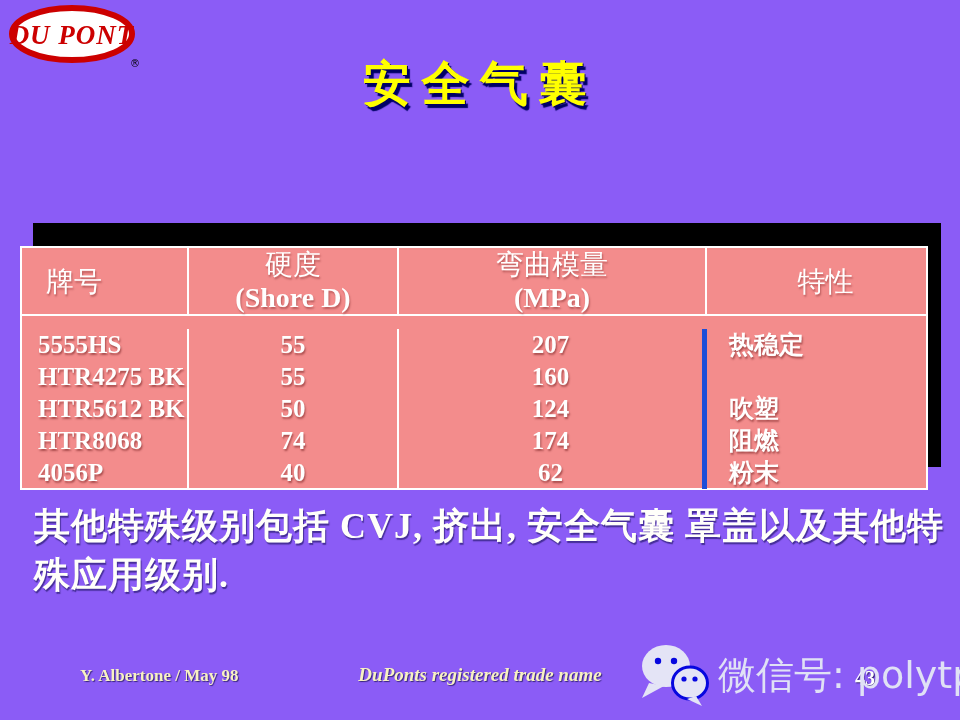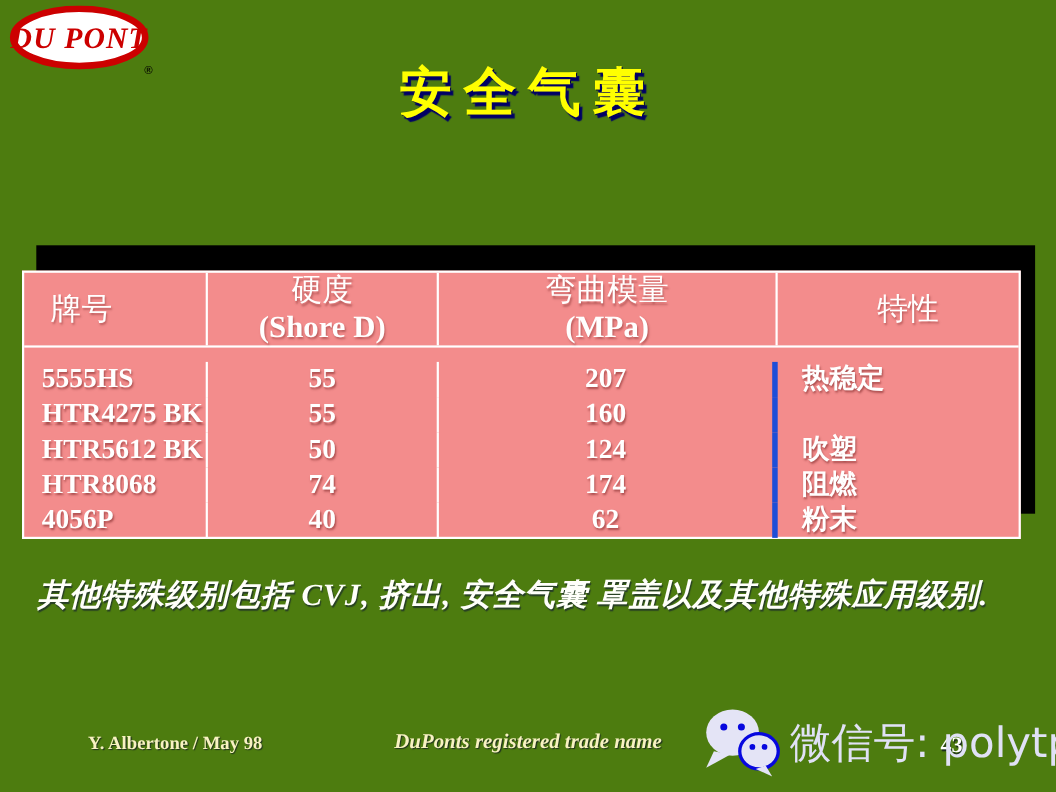--- a/index.html
+++ b/index.html
@@ -1,19 +1,19 @@
 <!DOCTYPE html>
 <html><head>
 <meta charset="utf-8">
 <style>
   html,body{margin:0;padding:0;}
   .slide{
     position:relative;
     width:960px;height:720px;
-    background:#4d7c0f;
+    background:#8b5cf6;
     overflow:hidden;
     font-family:"Liberation Serif", serif;
   }
 
   
   .logo{position:absolute;left:8px;top:5px;width:140px;height:66px;}
 
   
   .title{
     position:absolute;left:0;top:52px;width:100%;
@@ -59,25 +59,24 @@
     box-sizing:border-box;
     text-shadow:1px 2px 2px rgba(80,0,0,0.45);
     white-space:nowrap;
   }
   .tcell.c1{padding-left:16px;border-right:2px solid #FFFFFF;height:32px;}
   .tcell.c2{border-right:2px solid #FFFFFF;height:32px;}
   .tcell.c3{border-right:5px solid #1d4ed8;height:32px;}
 
   
   .note{
-    position:absolute;left:34px;top:522px;width:920px;
-    font-size:28px;font-weight:bold;color:#FFFFFA;
+    position:absolute;left:34px;top:502px;width:920px;
+    font-size:36px;font-weight:bold;color:#FFFFFA;
     text-shadow:1px 2px 1px rgba(0,0,60,0.5);
     letter-spacing:1px;
-    font-style:italic;
   }
 
   
   .footer-author{
     position:absolute;left:80px;top:666px;
     font-size:17px;font-weight:bold;
     color:#F8F2C2;text-shadow:1px 1px 1px rgba(0,0,40,0.6);
   }
   .footer-trademark{
     position:absolute;left:0;top:664px;width:960px;text-align:center;

